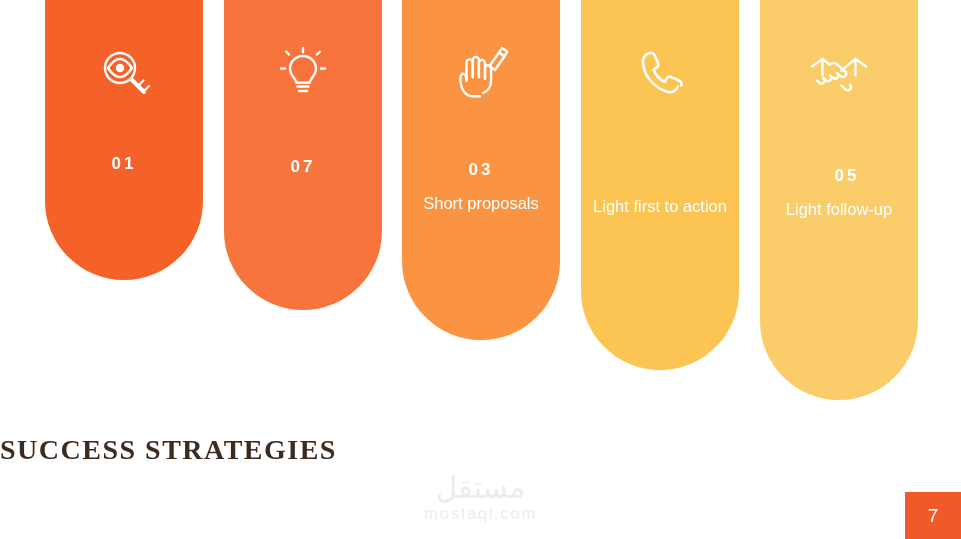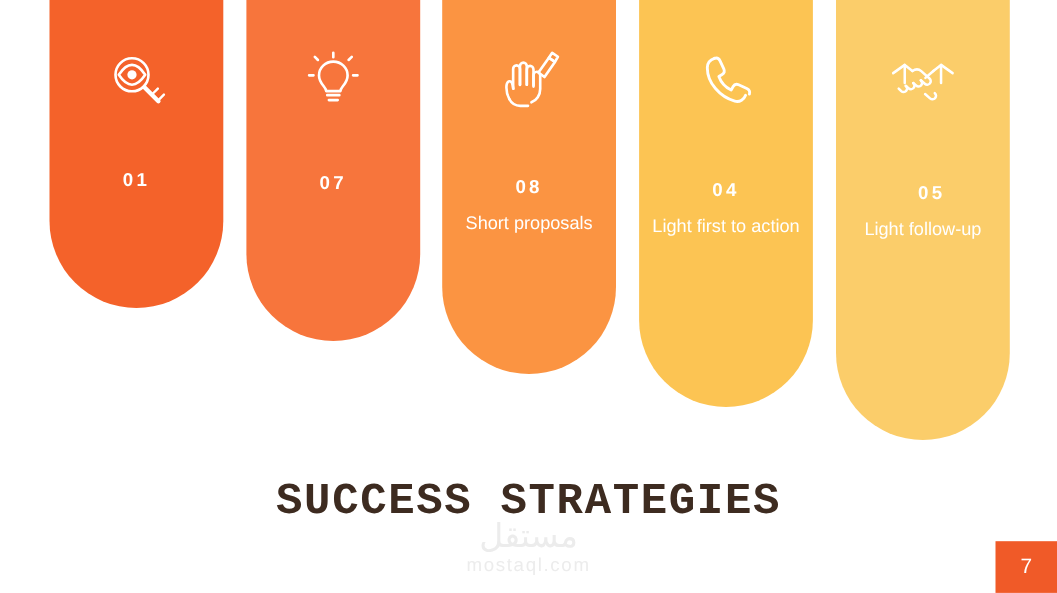--- a/index.html
+++ b/index.html
@@ -72,26 +72,26 @@
     line-height: 1.65;
     font-weight: 400;
     color: #ffffff;
   }
 
   .title {
     position: absolute;
     left: 0;
     right: 0;
     top: 434px;
-    text-align: center;
-    font-size: 40px;
+    text-align: left;
+    font-size: 28px;
     font-weight: bold;
     letter-spacing: 1.5px;
     color: #3d2b20;
-    font-family: Liberation Mono, monospace;
+    font-family: Liberation Serif, serif;
   }
 
   .watermark {
     position: absolute;
     left: 0;
     right: 0;
     top: 472px;
     text-align: center;
     color: #e8e8e8;
     user-select: none;
@@ -158,31 +158,30 @@
             <path d="M10 46c-2-4-3-8-2.5-12.5.3-2.6 1.6-4 3.2-3.6 1.4.3 2 1.8 2.3 3.4l.7 3.4"></path>
             <path d="M13.5 36.5V18.8c0-1.9 1.4-3.4 3.1-3.4s3.1 1.5 3.1 3.4v14.4"></path>
             <path d="M19.7 33V16.3c0-1.9 1.4-3.4 3.1-3.4s3.1 1.5 3.1 3.4V33"></path>
             <path d="M25.9 33V19.3c0-1.9 1.4-3.4 3-3.4s3.1 1.5 3.1 3.4v15.4"></path>
             <path d="M32 33.5v-9c0-1.8 1.4-3.3 3-3.3s3.1 1.5 3.1 3.3v12.3c0 5.6-3.3 10.4-8 12.2"></path>
             <path d="M10 46c1.8 3.6 5.6 6.2 10 6.2h7"></path>
             <path d="M36.5 22 46 8.5l5.5 3.8L42 26z"></path>
             <path d="M46 8.5 49 4l5.2 3.6-2.7 4.7z"></path>
           </svg>
         </div>
-        <div class="card-number" style="top: 166px;">08</div>
+        <div class="card-number" style="top: 166px;">03</div>
         <div class="card-label" style="top: 196px;">Short proposals</div>
       </div>
       <div class="card" style="left: 581px; height: 376px; background: rgb(252, 196, 83);">
         <div class="card-icon">
           <svg width="48" height="58" viewBox="0 0 48 58" fill="none" stroke="#ffffff" stroke-width="2.6" stroke-linecap="round" stroke-linejoin="round">
             <path d="M13.5 9c-3.6 1.2-6.5 4.2-6.5 8.5 0 14 11.5 26.5 25 30.5 4.6 1.3 8.5-1.8 9.8-5.4"></path>
             <path d="M13.5 9c2.2-.7 4.2.3 5.1 2.3l3.4 7.4c.9 2 .2 4-1.5 5l-3 1.8c1.8 5 6 9.8 11.2 12.4l1.8-3.2c1-1.8 3-2.5 5-1.6l7.4 3.4c2 .9 3 3 2.4 5.1"></path>
           </svg>
         </div>
-        <div class="card-number" style="top: 169px;">04</div>
         <div class="card-label" style="top: 199px;">Light first to action</div>
       </div>
       <div class="card" style="left: 760px; height: 406px; background: rgb(251, 205, 106);">
         <div class="card-icon">
           <svg width="62" height="58" viewBox="0 0 62 58" fill="none" stroke="#ffffff" stroke-width="2.3" stroke-linecap="round" stroke-linejoin="round">
             <path d="M4 22.5 14.5 15l7 5.5"></path>
             <path d="M58 22.5 47.5 15l-7 5.5"></path>
             <path d="M21.5 20.5c3-2 5.5-2 8 .2l7.5 6.6c1.4 1.3 1.5 3.3.3 4.6-1.2 1.3-3.2 1.4-4.6.2l-3.6-3.1"></path>
             <path d="M29.1 29c1.4 1.3 1.5 3.3.3 4.6-1.2 1.3-3.2 1.4-4.6.2l-2.6-2.3"></path>
             <path d="M22.2 31.5c1.4 1.2 1.5 3.2.3 4.5s-3.2 1.4-4.6.2L15.3 34"></path>

